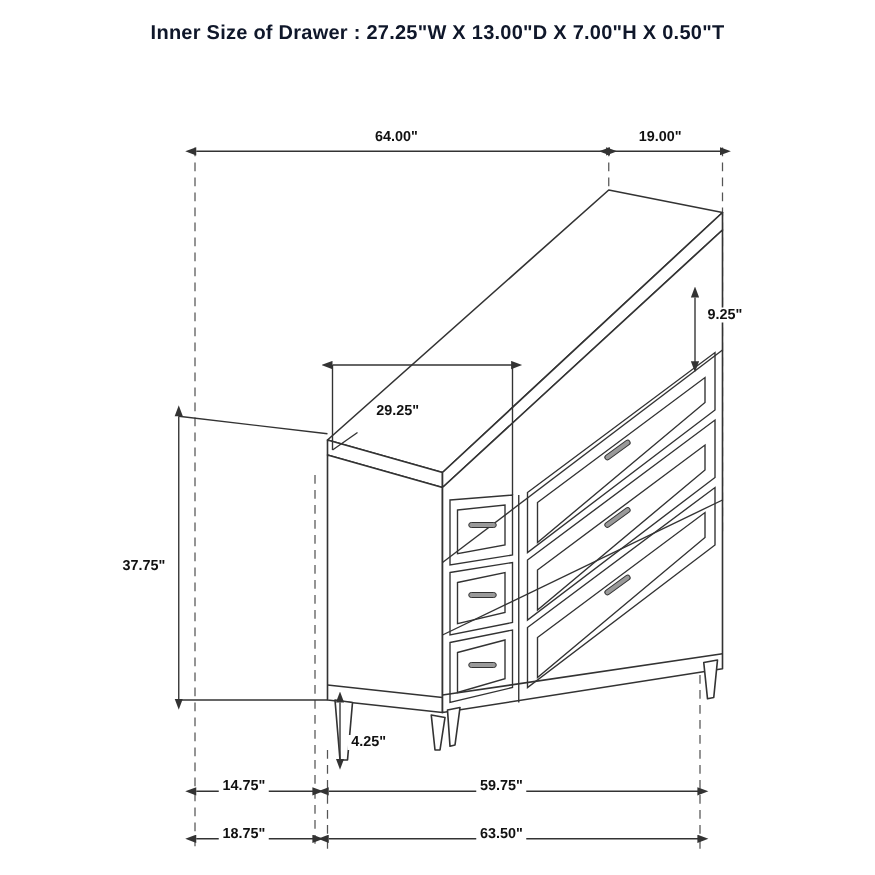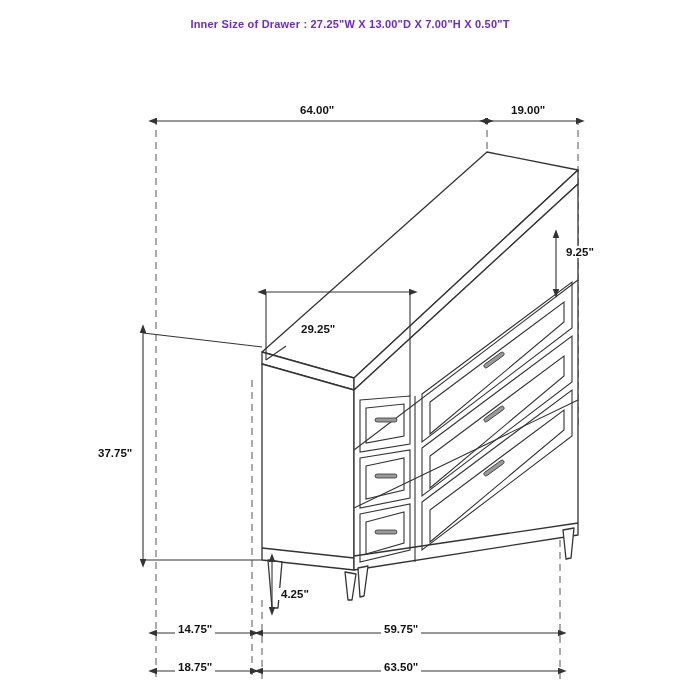--- a/index.html
+++ b/index.html
@@ -19,24 +19,24 @@
     position: relative;
     width: 700px;
     height: 700px;
   }
   #title {
     position: absolute;
     top: 18px;
     left: 0;
     width: 700px;
     text-align: center;
-    font-size: 11px;
+    font-size: 16px;
     font-weight: bold;
     letter-spacing: 0.2px;
-    color: #6d28d9;
+    color: #0f172a;
   }
   #drawing {
     position: absolute;
     top: 0;
     left: 0;
   }
   .dim-label {
     position: absolute;
     font-size: 11.5px;
     font-weight: bold;

